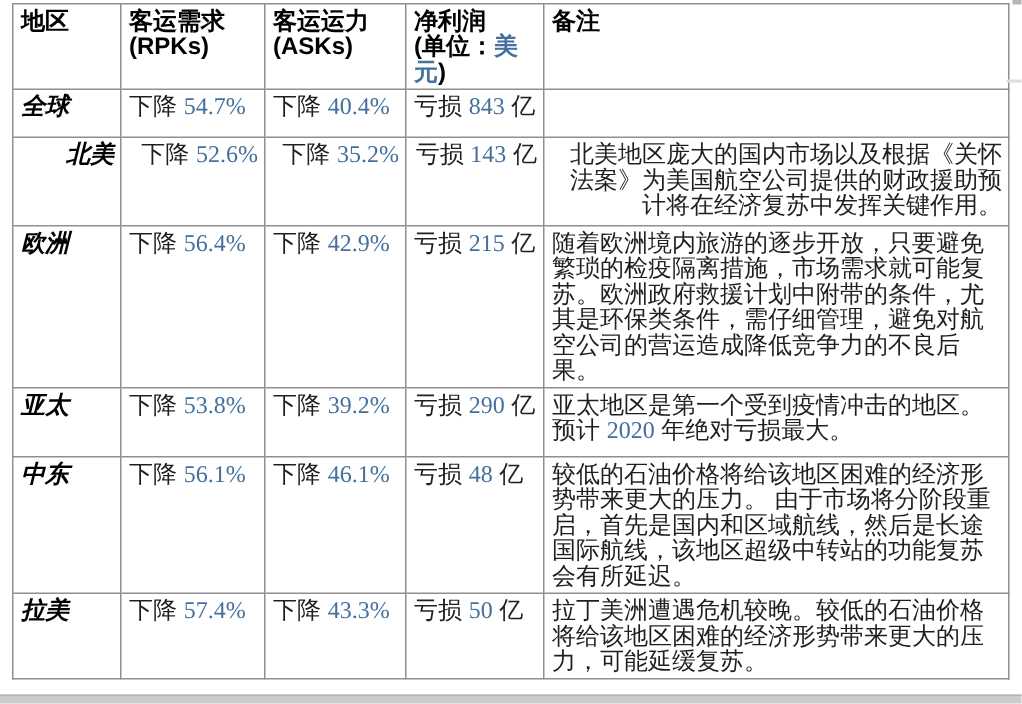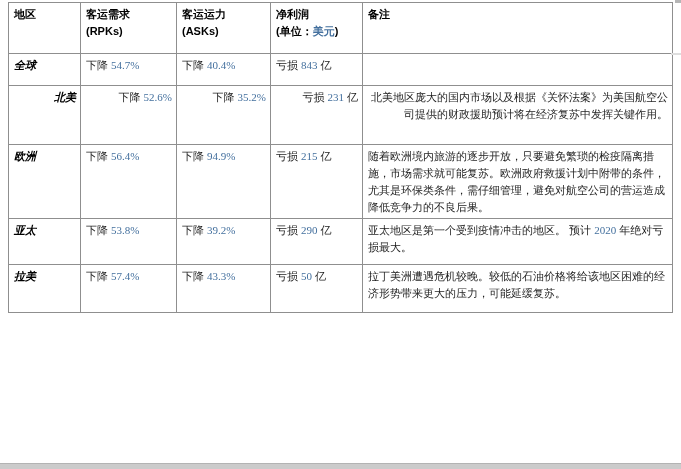--- a/index.html
+++ b/index.html
@@ -22,21 +22,21 @@
   table.impact-table {
     border-collapse: collapse;
     table-layout: fixed;
     width: 664px;
     background: #ffffff;
   }
   .impact-table th, .impact-table td {
     border: 1px solid var(--border-color);
     vertical-align: top;
     padding: 3px 4px 2px 5px;
-    font-size: 11px;
+    font-size: 16px;
     line-height: 17px;
     overflow: hidden;
   }
   .impact-table th {
     text-align: left;
     font-weight: bold;
     color: #000000;
   }
   .impact-table td {
     color: var(--text-color);
@@ -122,40 +122,47 @@
       <td>下降 <span class="num">54.7%</span></td>
       <td>下降 <span class="num">40.4%</span></td>
       <td>亏损 <span class="num">843</span> 亿</td>
       <td></td>
     </tr>
 
     <tr class="hr-1">
       <td class="region-cell">北美</td>
       <td>下降 <span class="num">52.6%</span></td>
       <td>下降 <span class="num">35.2%</span></td>
-      <td>亏损 <span class="num">231</span> 亿</td>
+      <td>亏损 <span class="num">143</span> 亿</td>
       <td>北美地区庞大的国内市场以及根据《关怀法案》为美国航空公司提供的财政援助预计将在经济复苏中发挥关键作用。</td>
     </tr>
 
     <tr class="hr-2">
       <td class="region-cell">欧洲</td>
       <td>下降 <span class="num">56.4%</span></td>
-      <td>下降 <span class="num">94.9%</span></td>
+      <td>下降 <span class="num">42.9%</span></td>
       <td>亏损 <span class="num">215</span> 亿</td>
       <td>随着欧洲境内旅游的逐步开放，只要避免繁琐的检疫隔离措施，市场需求就可能复苏。欧洲政府救援计划中附带的条件，尤其是环保类条件，需仔细管理，避免对航空公司的营运造成降低竞争力的不良后果。</td>
     </tr>
 
     <tr class="hr-3">
       <td class="region-cell">亚太</td>
       <td>下降 <span class="num">53.8%</span></td>
       <td>下降 <span class="num">39.2%</span></td>
       <td>亏损 <span class="num">290</span> 亿</td>
       <td>亚太地区是第一个受到疫情冲击的地区。 预计 <span class="num">2020</span> 年绝对亏损最大。</td>
     </tr>
 
+    <tr class="hr-4">
+      <td class="region-cell">中东</td>
+      <td>下降 <span class="num">56.1%</span></td>
+      <td>下降 <span class="num">46.1%</span></td>
+      <td>亏损 <span class="num">48</span> 亿</td>
+      <td>较低的石油价格将给该地区困难的经济形势带来更大的压力。 由于市场将分阶段重启，首先是国内和区域航线，然后是长途国际航线，该地区超级中转站的功能复苏会有所延迟。</td>
+    </tr>
 
     <tr class="hr-5">
       <td class="region-cell">拉美</td>
       <td>下降 <span class="num">57.4%</span></td>
       <td>下降 <span class="num">43.3%</span></td>
       <td>亏损 <span class="num">50</span> 亿</td>
       <td>拉丁美洲遭遇危机较晚。较低的石油价格将给该地区困难的经济形势带来更大的压力，可能延缓复苏。</td>
     </tr>
 
   </tbody>

